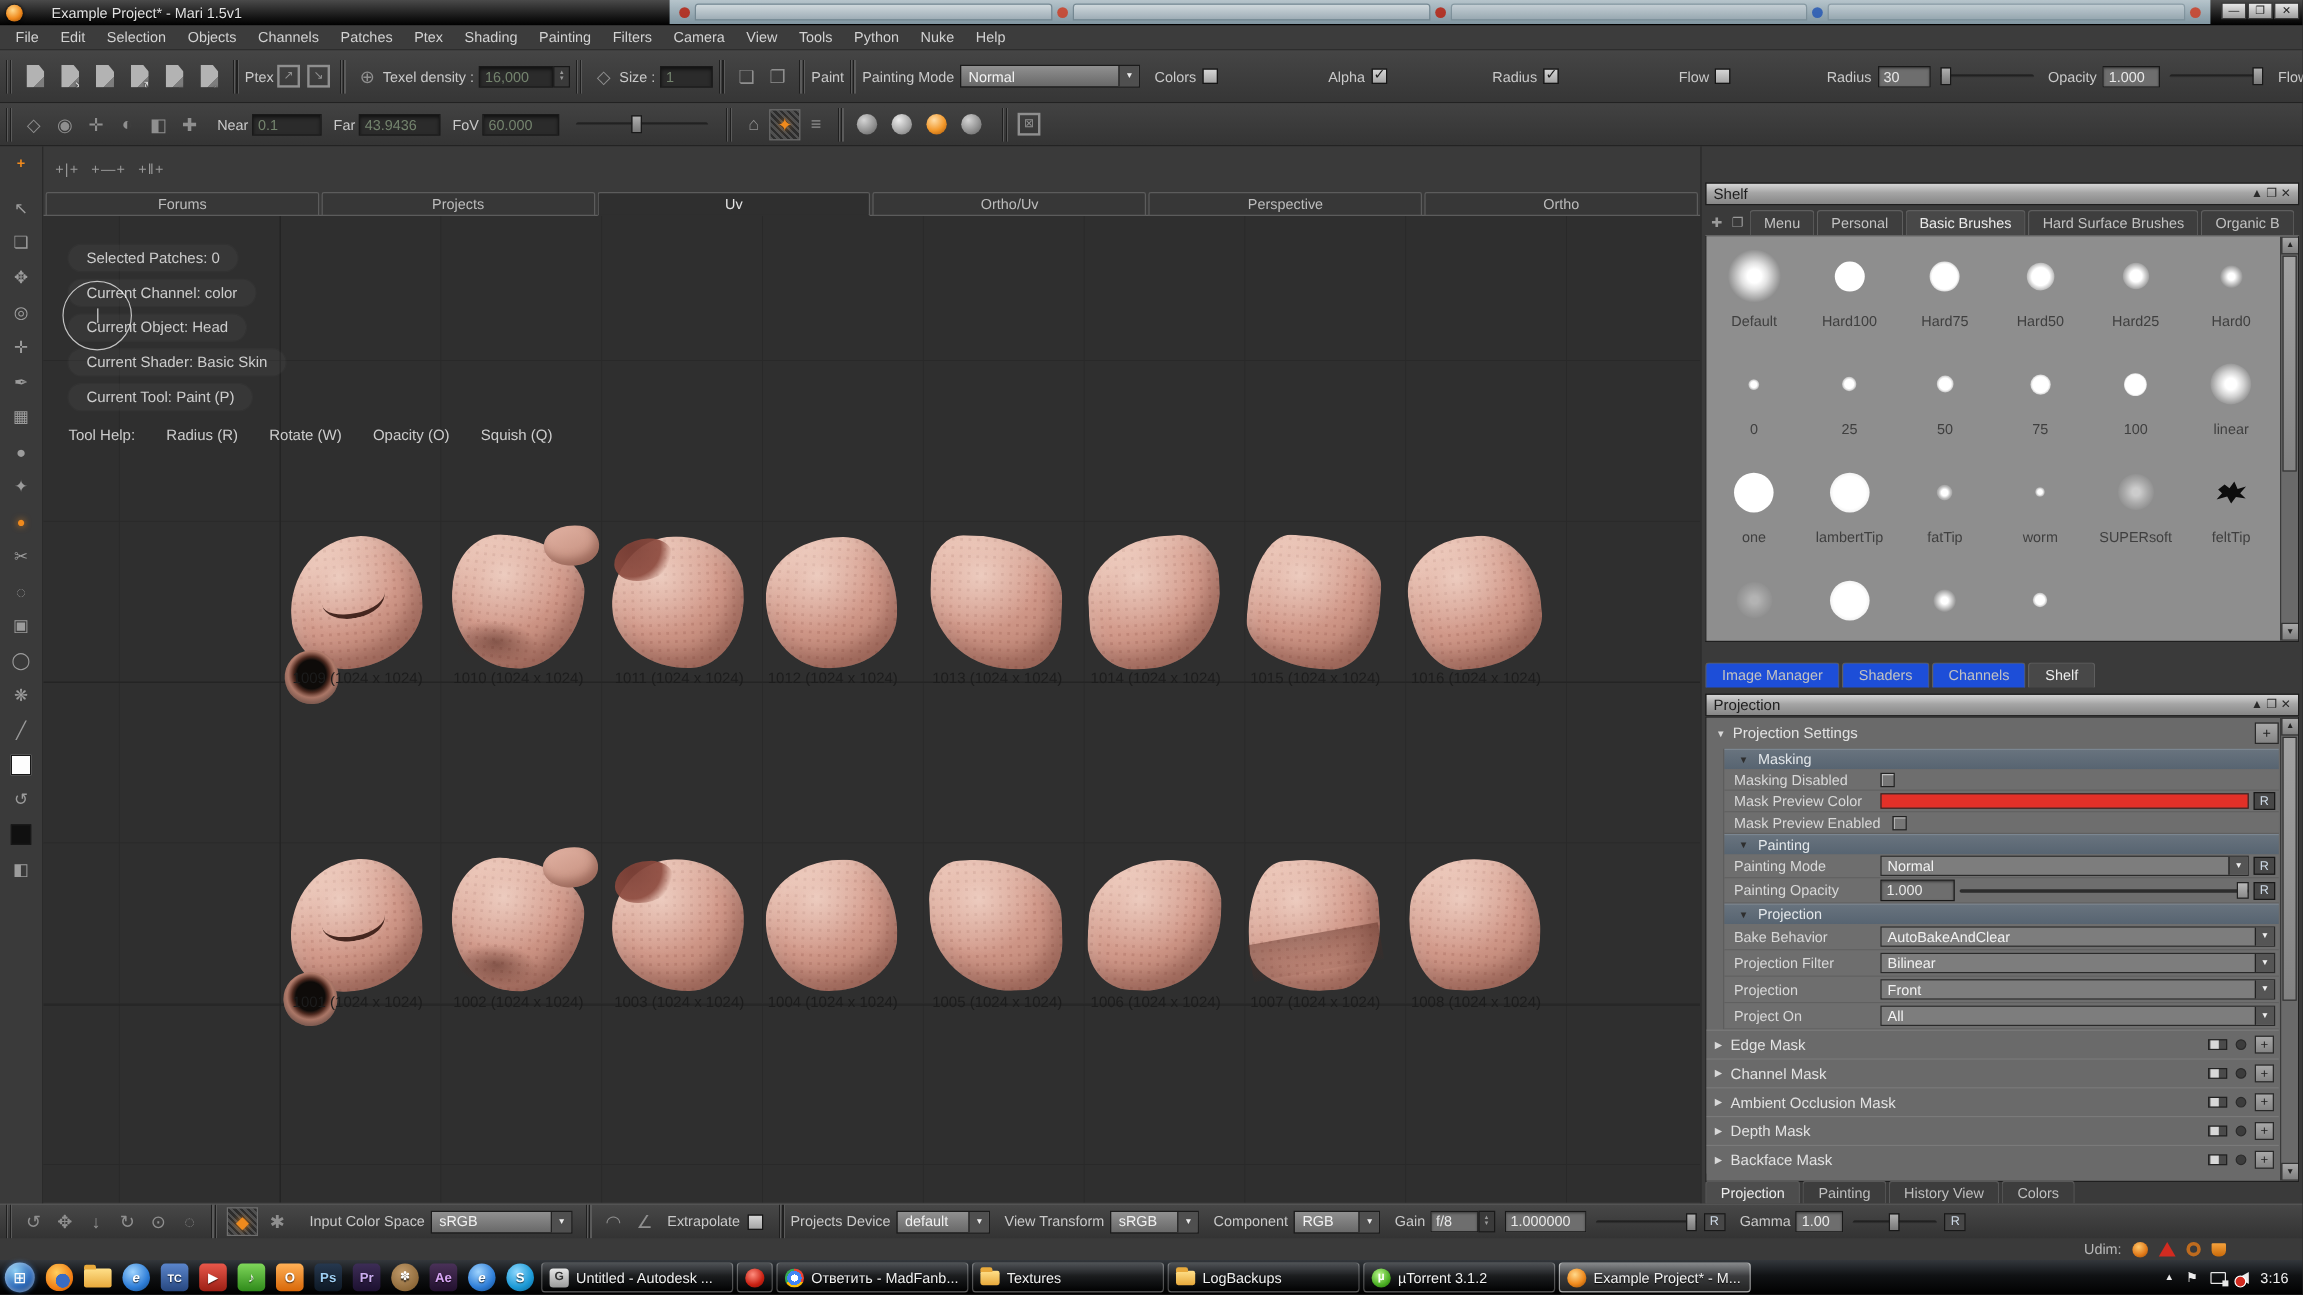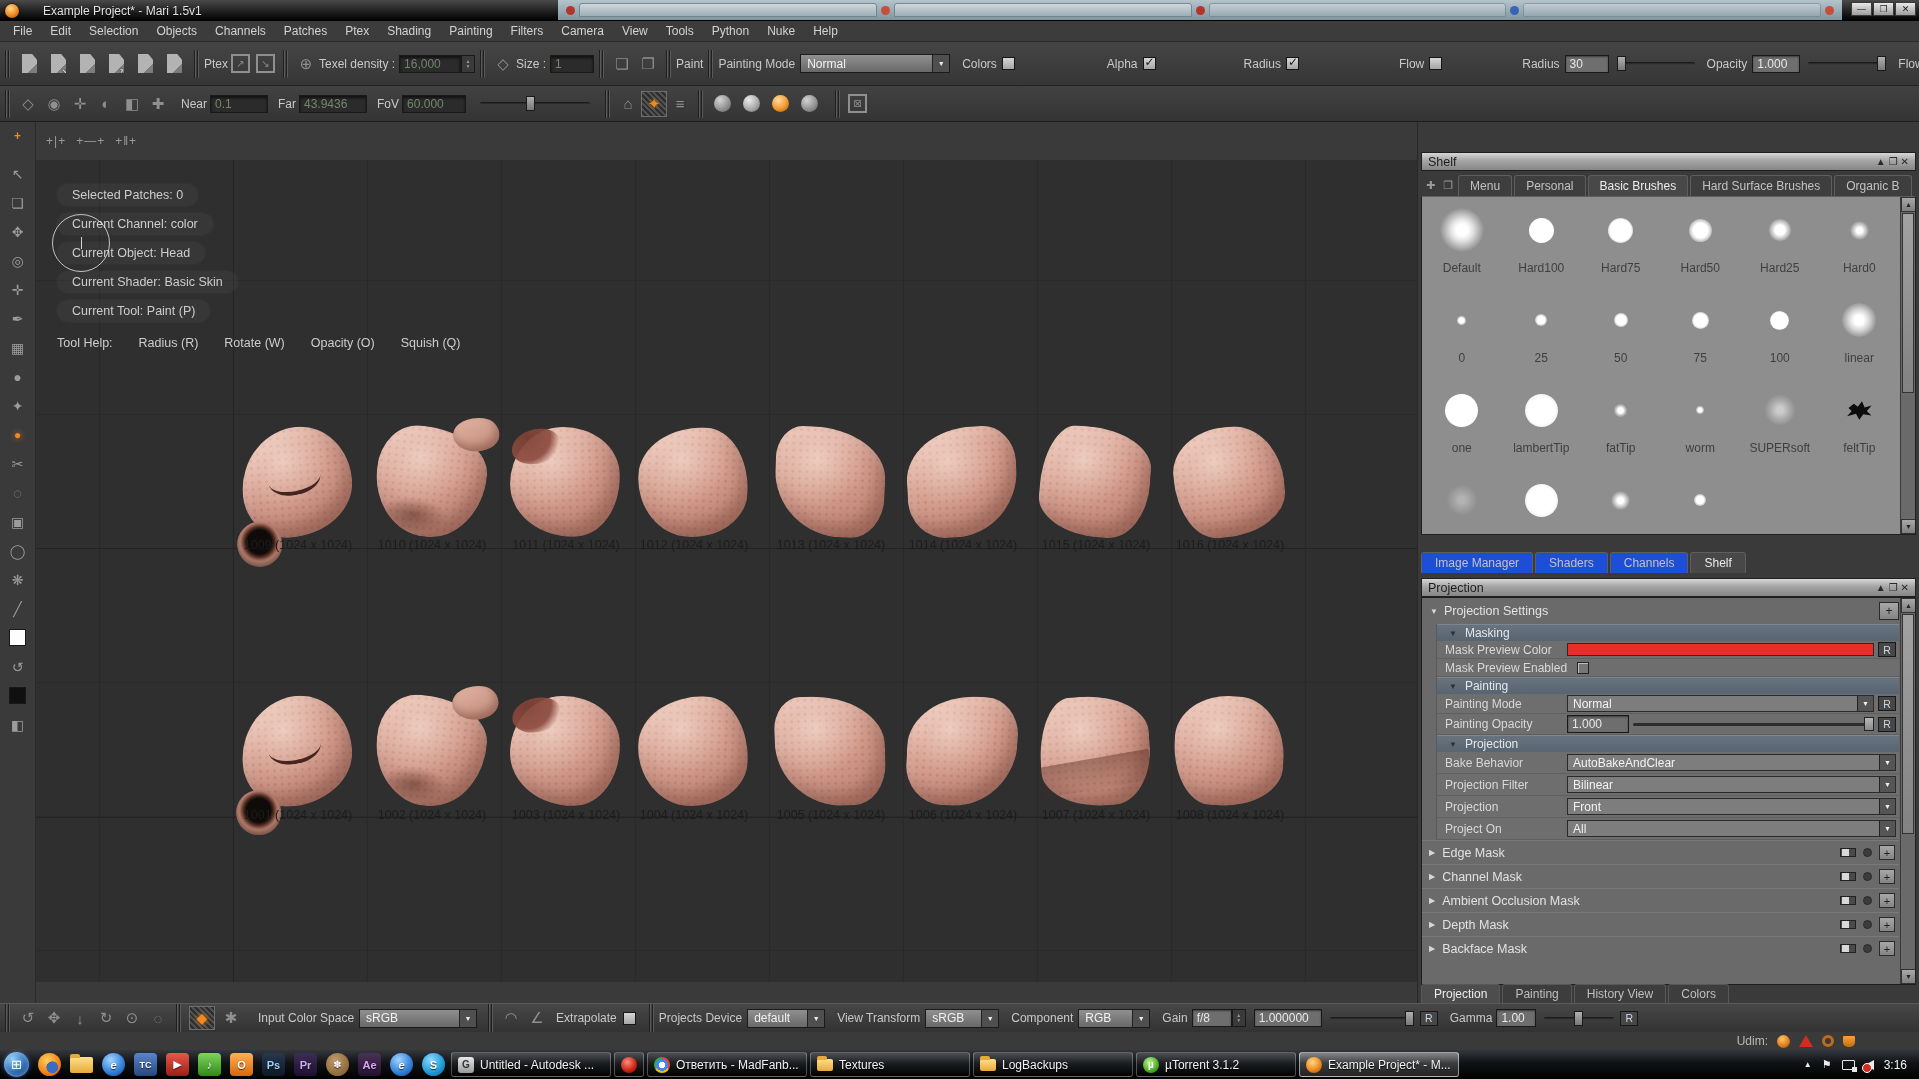--- a/index.html
+++ b/index.html
@@ -356,20 +356,28 @@
     <span class="swatch b"></span>
     <span class="stool">◧</span>
   </div>
 
   <div class="canvas-area">
     <div class="splitrow">
       <span class="splitbtn">+|+</span>
       <span class="splitbtn">+—+</span>
       <span class="splitbtn">+‖+</span>
     </div>
+    <div class="vtabs">
+      <span class="vtab">Forums</span>
+      <span class="vtab">Projects</span>
+      <span class="vtab act">Uv</span>
+      <span class="vtab">Ortho/Uv</span>
+      <span class="vtab">Perspective</span>
+      <span class="vtab">Ortho</span>
+    </div>
     <div class="canvas">
       <div class="strongline-v"></div>
       <div class="strongline-h" style="top:388px"></div>
       <div class="strongline-h" style="top:657px"></div>
 
       <div class="hudpill" style="top:24px">Selected Patches: 0</div>
       <div class="hudpill" style="top:53px">Current Channel: color</div>
       <div class="hudpill" style="top:82px">Current Object: Head</div>
       <div class="hudpill" style="top:111px">Current Shader: Basic Skin</div>
       <div class="hudpill" style="top:140px">Current Tool: Paint (P)</div>
@@ -634,20 +642,24 @@
         <div class="psh">
           <span class="tri lt">▼</span>
           <span>Projection Settings</span>
           <span class="plusbtn">+</span>
         </div>
         <div class="pgroup">
           <div class="ghead">
               <span class="tri">▼</span>
               <span>Masking</span>
             </div>
+          <div class="prow">
+            <span class="plbl">Masking Disabled</span>
+            <span class="dkchk"></span>
+          </div>
           <div class="prow">
             <span class="plbl">Mask Preview Color</span>
             <span class="colorbar" style="background:#e33028"></span>
             <span class="rbtn">R</span>
           </div>
           <div class="prow">
             <span class="plbl" style="width:128px">Mask Preview Enabled</span>
             <span class="dkchk"></span>
           </div>
           <div class="ghead">

